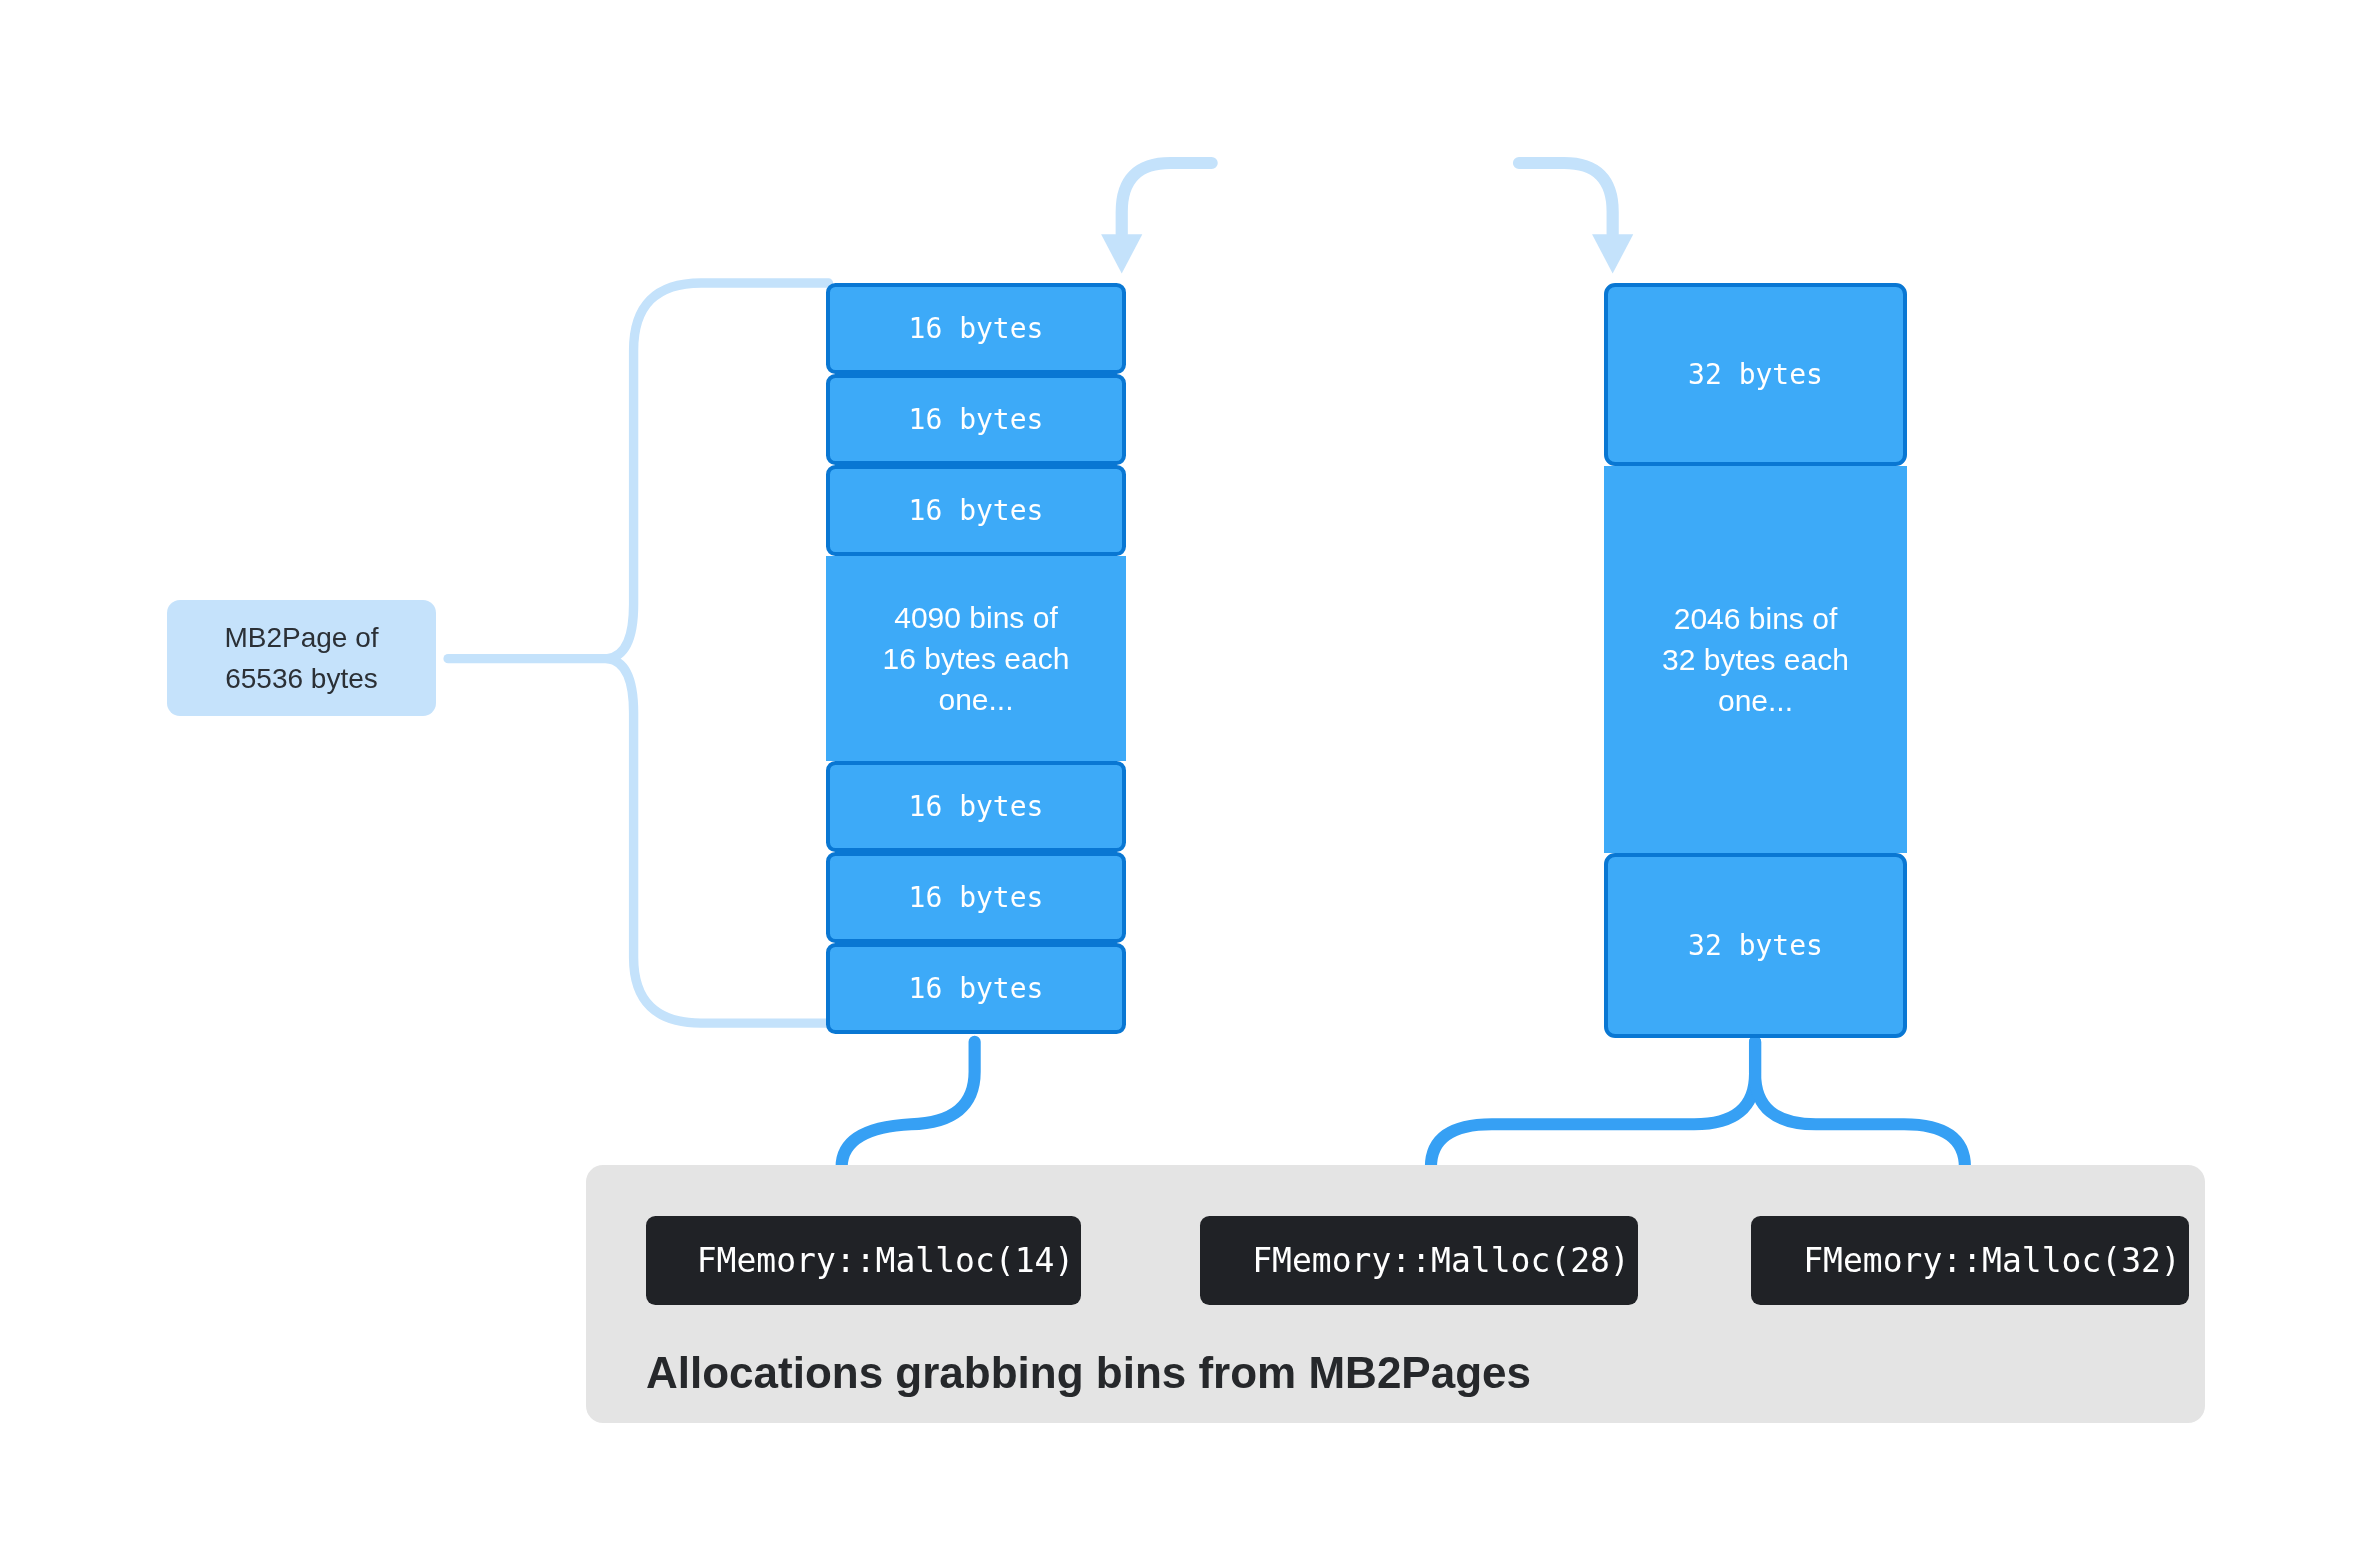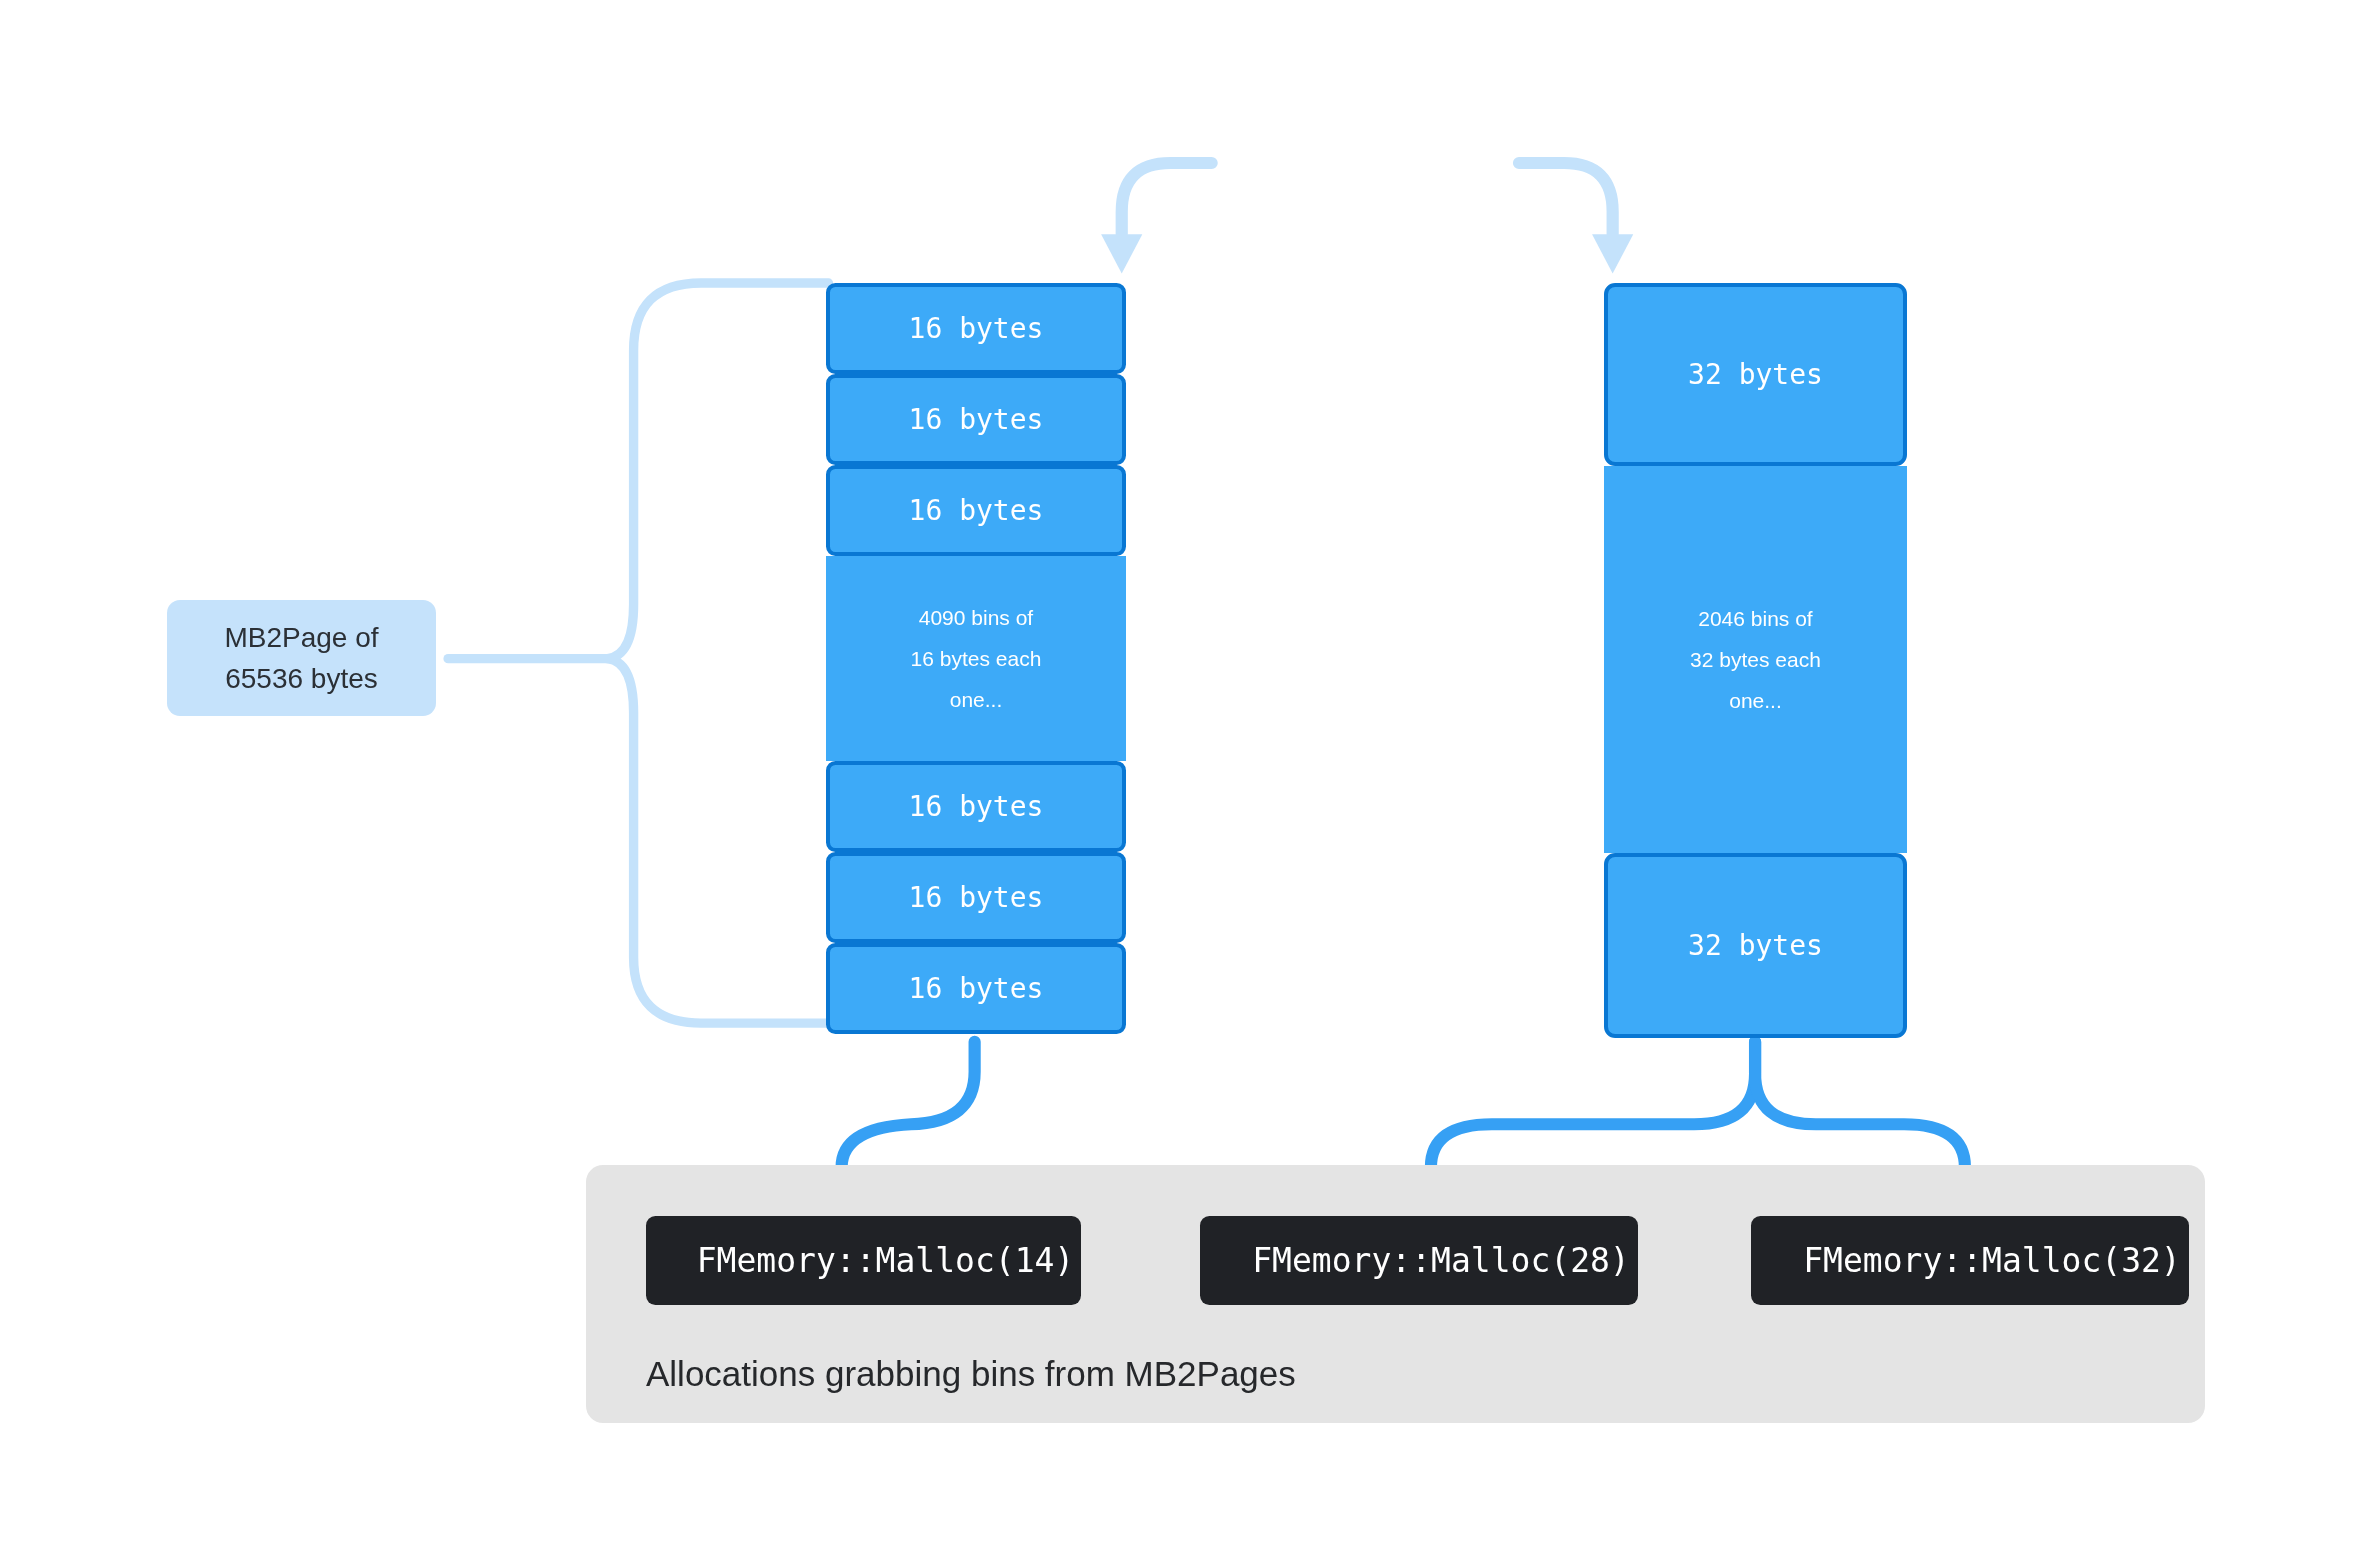--- a/index.html
+++ b/index.html
@@ -26,44 +26,43 @@
     box-sizing:border-box;background:#3DAAF8;border:4.7px solid #0977D3;border-radius:9.4px;
     display:flex;align-items:center;justify-content:center;
     color:#ffffff;font-family:"DejaVu Sans Mono",monospace;font-size:28px;font-weight:500;
   }
   .cell-16{height:91px;}
   .cell-32top{height:183px;border-radius:11.2px;}
   .cell-32bot{height:185px;border-radius:11.2px;}
   .mid{
     box-sizing:border-box;background:#3DAAF8;
     display:flex;align-items:center;justify-content:center;text-align:center;
-    color:#ffffff;font-size:21px;line-height:41px;font-weight:500;white-space:pre-line;
+    color:#ffffff;font-size:30px;line-height:41px;font-weight:500;white-space:pre-line;
   }
   .mid-16{height:205px;}
   .mid-32{height:387px;}
 
   
   .panel{
     position:absolute;left:586px;top:1165px;width:1619px;height:258px;
     background:#E4E4E4;border-radius:17px;
   }
   .chip{
     position:absolute;top:51px;height:89px;background:#202226;border-radius:9.4px;
     display:flex;align-items:center;justify-content:center;
     color:#ffffff;font-family:"DejaVu Sans Mono",monospace;font-size:33px;font-weight:500;
     white-space:nowrap;
     padding-left:44px;
   }
   .chip14{left:60px;width:391px;}
   .chip28{left:614px;width:394px;}
   .chip32{left:1165px;width:394px;}
   .caption{
-    position:absolute;left:60px;top:183px;color:#26282B;font-size:35px;font-weight:400;
+    position:absolute;left:60px;top:183px;color:#26282B;font-size:44px;font-weight:700;
     white-space:nowrap;
-    margin-top:6px;
   }
 </style>
 </head>
 <body>
 
 <div class="canvas">
 
   <svg class="connectors" viewBox="0 0 2528 1664" xmlns="http://www.w3.org/2000/svg">
 
     <path d="M 884 302 L 748 302 Q 676 302 676 374 L 676 645 Q 676 700 648 703 Q 676 706 676 761 L 676 1022 Q 676 1092 748 1092 L 884 1092" fill="none" stroke="#C4E2FB" stroke-width="10" stroke-linecap="round" stroke-linejoin="round"></path>

